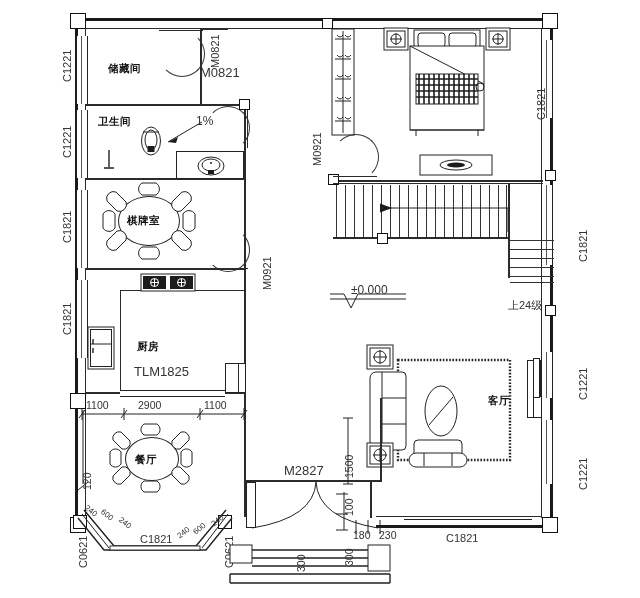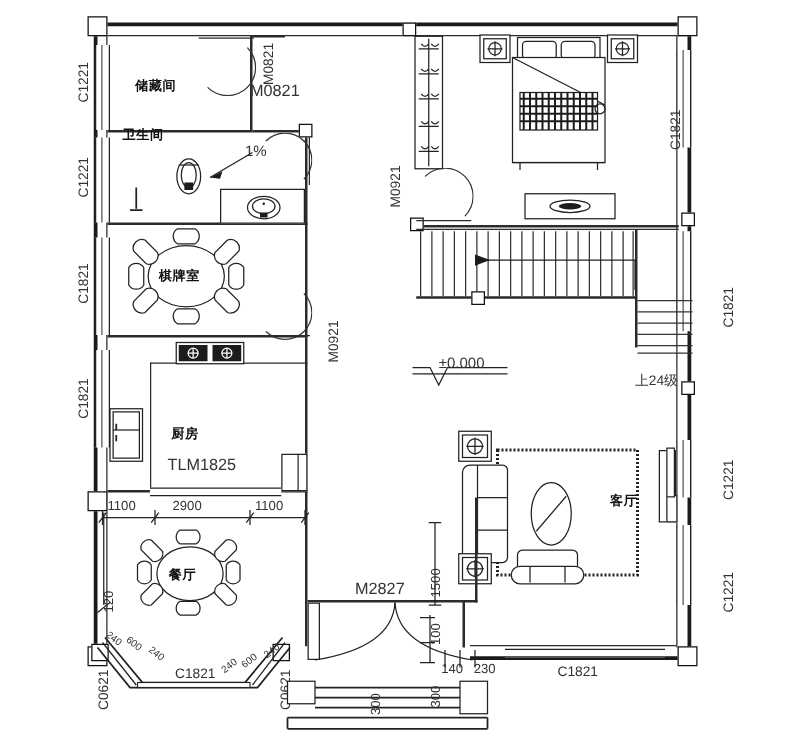--- a/index.html
+++ b/index.html
@@ -122,21 +122,21 @@
 
   <div class="boxl" style="left:176px;top:151px;width:68px;height:28px;"></div>
 
   <div class="rm" style="left:108px;top:62px;">储藏间</div>
 
   <div class="arcr" style="left:159px;top:31px;width:44px;height:44px;"></div>
   <div class="thin" style="left:159px;top:30px;width:44px;height:1.4px;"></div>
   <div class="lblv" style="left:210px;top:68px;">M0821</div>
   <div class="lbl" style="left:200px;top:66px;font-size:13px;">M0821</div>
 
-  <div class="rm" style="left:98px;top:101px;">卫生间</div>
+  <div class="rm" style="left:98px;top:115px;">卫生间</div>
 
   <svg style="left:140px;top:124px;" width="22" height="34" viewBox="0 0 22 34">
     <ellipse class="sf" cx="11" cy="17" rx="9.5" ry="14"></ellipse>
     <ellipse class="s" cx="11" cy="16" rx="6" ry="10"></ellipse>
     <rect class="blk" x="7.5" y="22" width="7" height="6"></rect>
     <path class="s" d="M3 8 L19 8"></path>
   </svg>
 
   <svg style="left:104px;top:150px;" width="10" height="20" viewBox="0 0 10 20">
     <path class="s2" d="M5 0 L5 17 M0 18 L10 18"></path>
@@ -404,21 +404,21 @@
     <path class="s2" d="M0 29 V38 M160 29 V38"></path>
   </svg>
 
   <svg style="left:340px;top:418px;" width="16" height="70" viewBox="0 0 16 70">
     <path class="s" d="M8 0 v66 M3 0 h10 M3 66 h10"></path>
   </svg>
   <div class="dimv" style="left:344px;top:478px;">1500</div>
   <div class="dimv" style="left:344px;top:516px;">100</div>
   <div class="dimv" style="left:344px;top:566px;">300</div>
   <div class="dimv" style="left:296px;top:572px;">300</div>
-  <div class="dim" style="left:353px;top:530px;">140</div>
+  <div class="dim" style="left:353px;top:530px;">180</div>
   <div class="dim" style="left:379px;top:530px;">230</div>
   <svg style="left:330px;top:492px;" width="70" height="44" viewBox="0 0 70 44">
     <path class="s" d="M14 0 v38 M6 2 h12 M6 22 h12 M6 38 h12"></path>
     <path class="s" d="M26 28 v14 M38 28 v14 M50 28 v14"></path>
   </svg>
 
   <svg style="left:330px;top:290px;" width="76" height="26" viewBox="0 0 76 26">
     <path class="s" d="M0 4 L14 4 L21 18 L28 4 L76 4"></path>
     <path class="s" d="M0 9 H76"></path>
   </svg>

